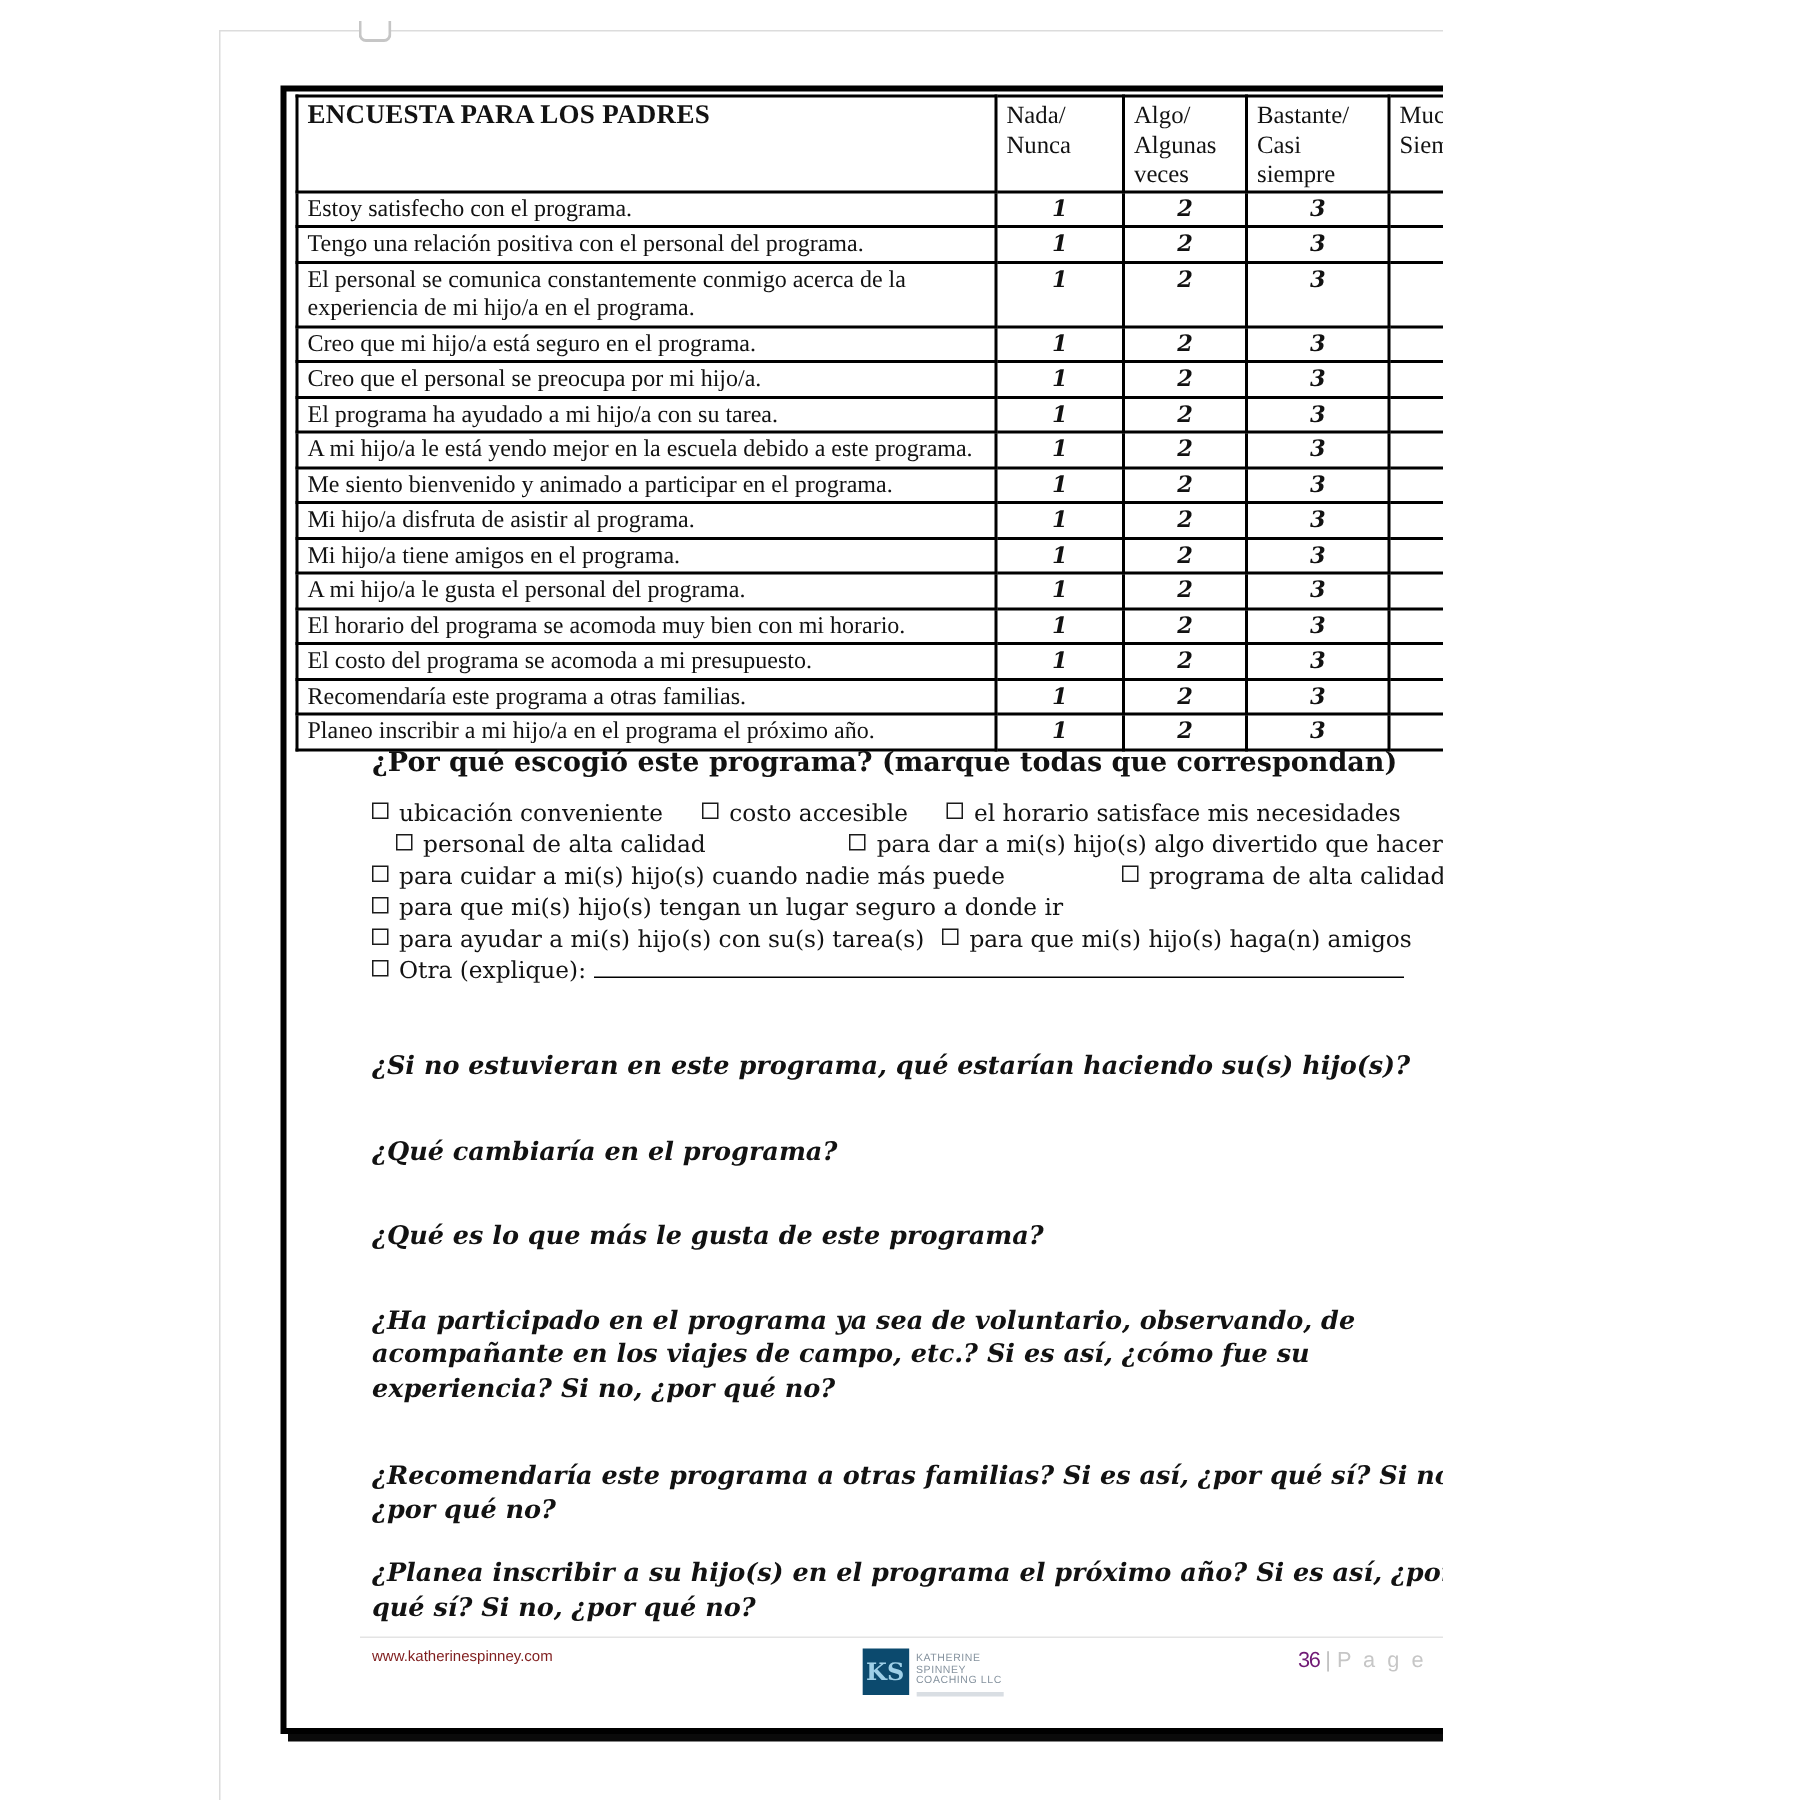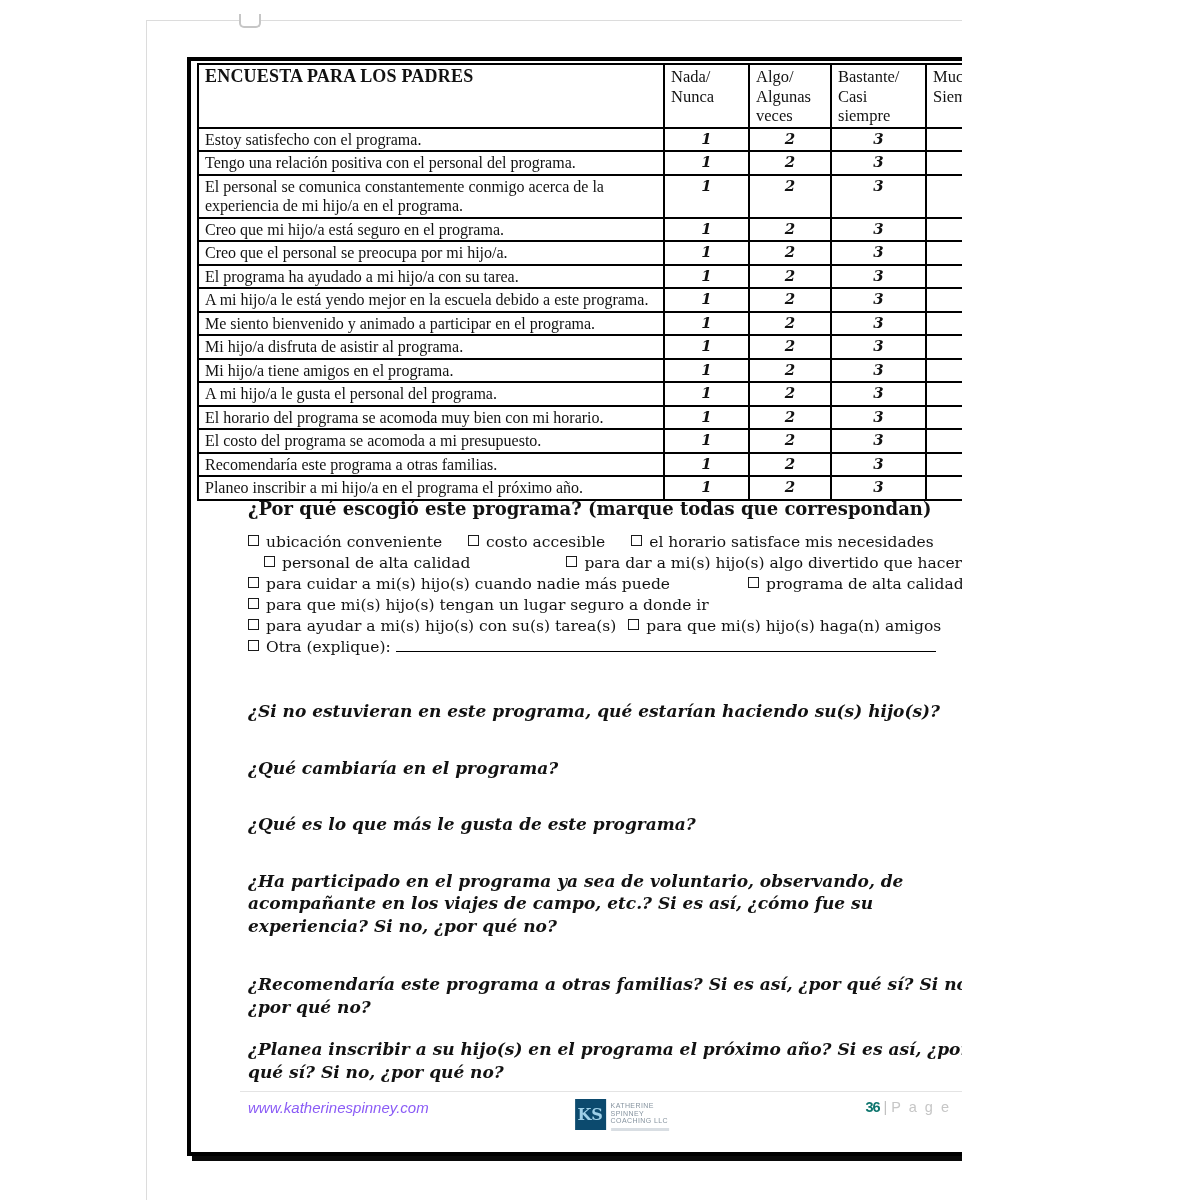--- a/index.html
+++ b/index.html
@@ -38,23 +38,23 @@
   .q{margin:34px 0 0 0;font-family:"DejaVu Serif",serif;font-weight:bold;font-style:italic;
      font-size:17px;line-height:22.5px;}
   .q.first{margin-top:42px;}
   .q.q5{margin-top:36px;}
   .q.q6{margin-top:20px;}
   
   .footer{position:absolute;left:49px;right:10px;top:1030px;font-family:"Liberation Sans",sans-serif;}
   .footer-rule{border-top:1px solid #e4e4e4;height:0;}
   .footer-row{position:relative;margin-top:7px;display:flex;justify-content:space-between;
               align-items:flex-start;}
-  .site{font-size:15px;color:#8b5cf6;margin-left:8px;font-style:italic;}
+  .site{font-size:10px;color:#7f1d1d;margin-left:8px;}
   .pageno{margin-right:56px;font-size:14.5px;color:#c9c9c9;}
-  .pageno .num36{color:#0f766e;font-weight:bold;letter-spacing:-1px;}
+  .pageno .num36{color:#701a75;font-weight:normal;letter-spacing:-1px;}
   .pageno .sep{color:#c0c0c0;margin:0 4px;}
   .pageno .pword{letter-spacing:2px;color:#c6c6c6;}
   .logo{position:absolute;left:50%;transform:translateX(-52%);display:flex;align-items:flex-start;}
   .logo-square{width:31px;height:31px;background:#0c4a6e;color:#9fd0e8;display:flex;
                align-items:center;justify-content:center;font-family:"DejaVu Serif",serif;
                font-weight:bold;font-size:16px;letter-spacing:0;}
   .logo-text{margin-left:5px;padding-top:3px;font-size:7px;line-height:7.5px;color:#86939f;
              letter-spacing:.4px;text-transform:uppercase;}
   .logo-tagline{width:58px;height:3px;background:#d9dee3;margin-top:3px;}
 </style>

